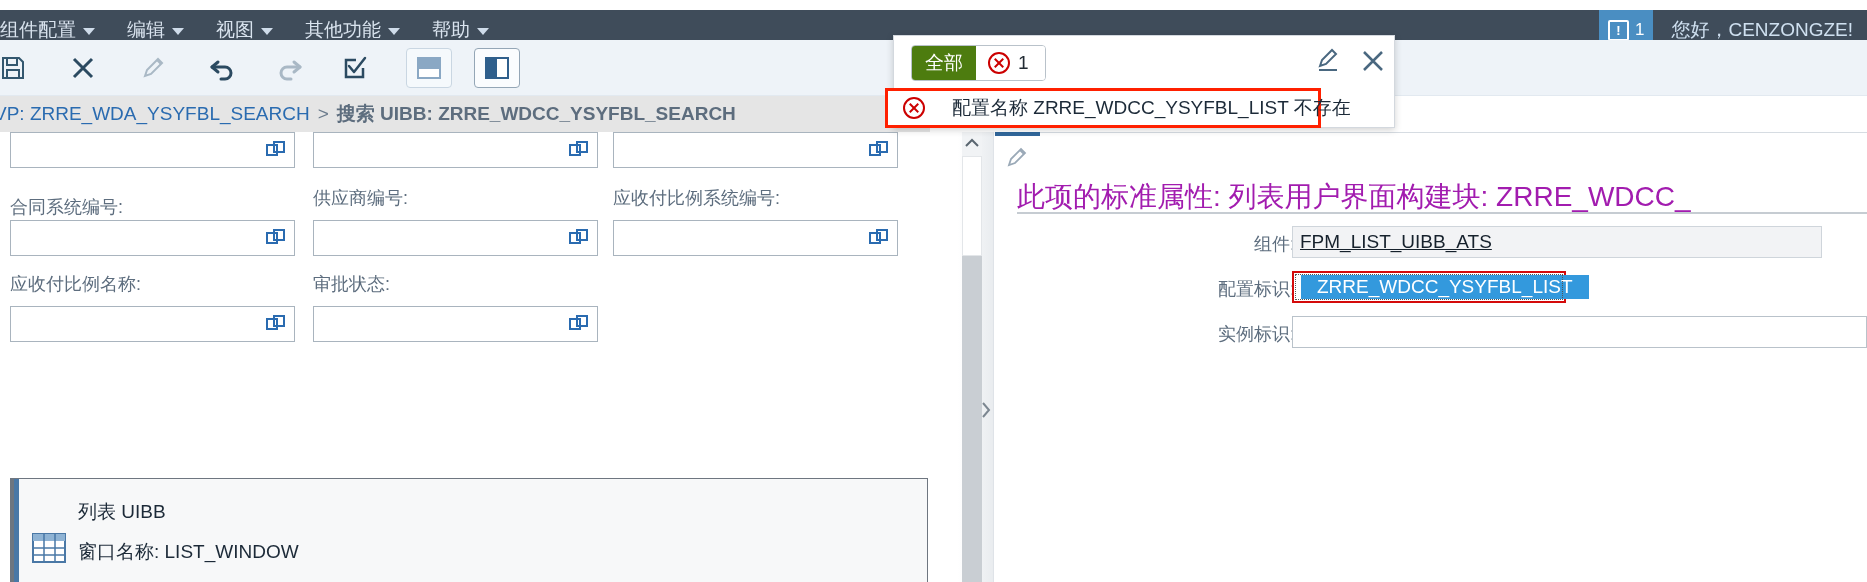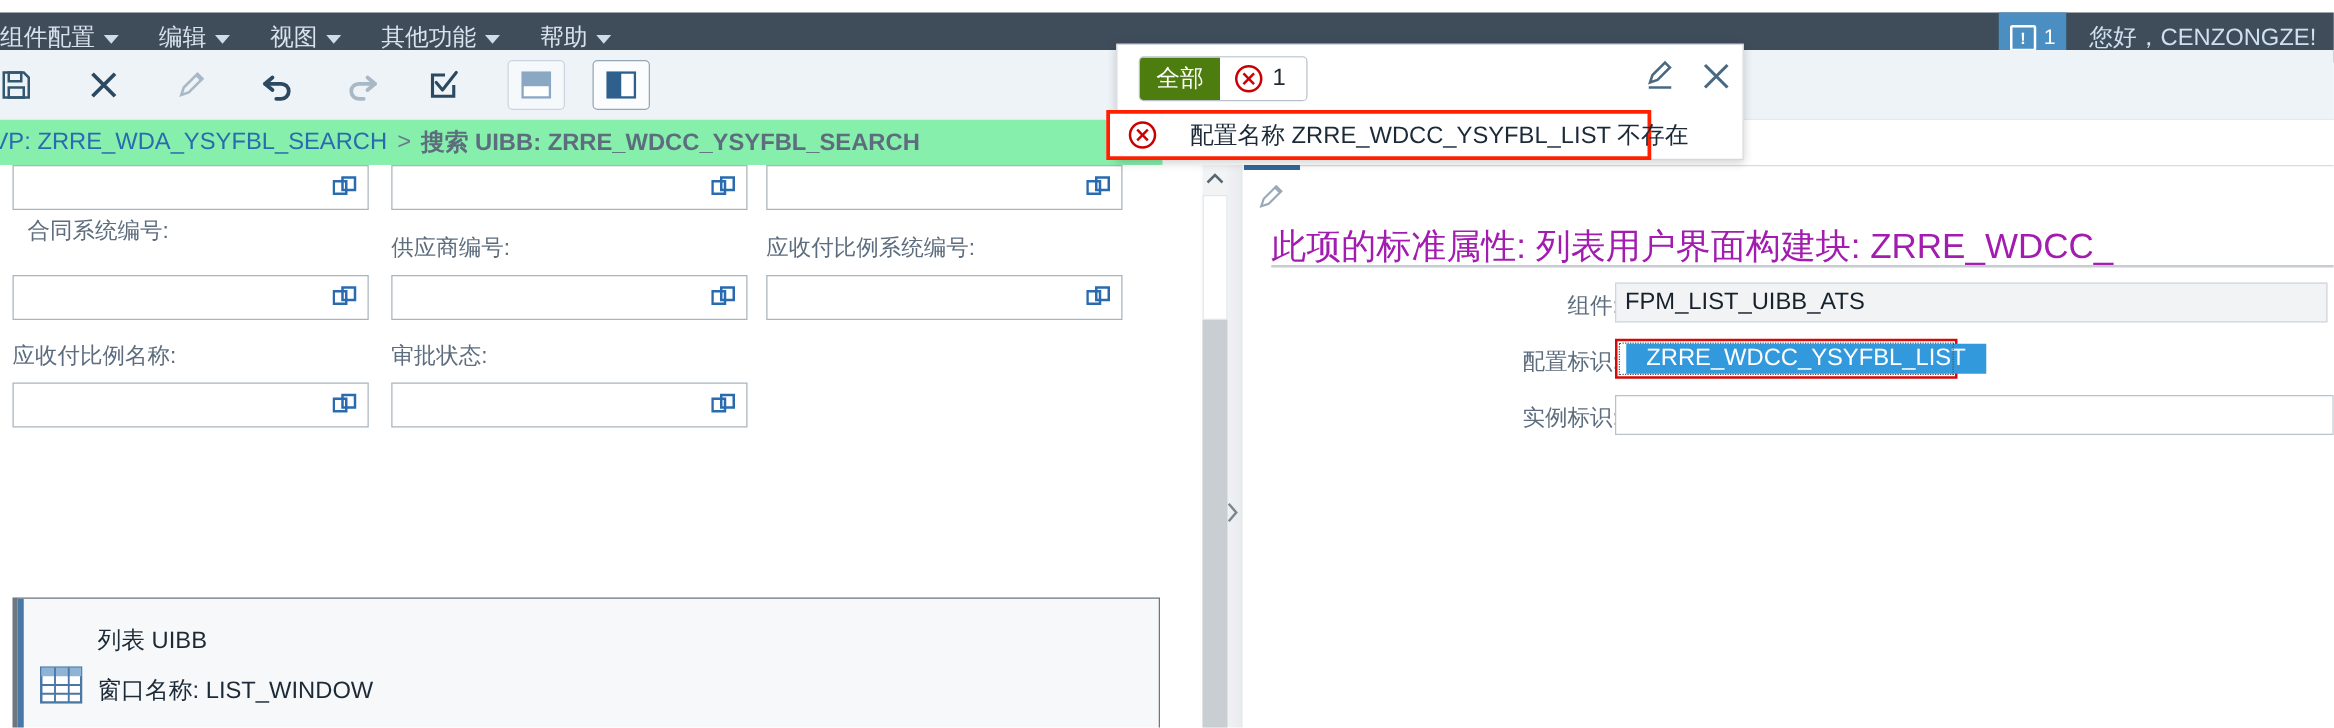--- a/index.html
+++ b/index.html
@@ -63,21 +63,21 @@
   .tb-box {
     width: 46px; height: 40px; border: 1px solid #c9d6e2; border-radius: 4px;
     background: #f5f9fc; display: flex; align-items: center; justify-content: center;
     margin-left: 14px;
   }
   .tb-box.active { border-color: #94a6b6; background: #fafcfe; }
 
   
   .breadcrumb {
     position: absolute; left: 0; top: 96px; width: 930px; height: 36px;
-    background: #86efac;
+    background: #e5e5e5;
     display: flex; align-items: center; font-size: 19px;
     padding-left: 0px; white-space: nowrap; overflow: hidden;
   }
   .bc-link { color: #2a6bb0; }
   .bc-sep { color: #6b7b8c; padding: 0 8px; }
   .bc-cur { color: #5d6d7e; font-weight: bold; }
 
   
   .left-pane {
     position: absolute; left: 0; top: 132px; width: 958px; height: 450px;
@@ -318,21 +318,21 @@
       <rect x="8" y="2" width="10" height="10" fill="none" stroke="#2a6bb0" stroke-width="2"></rect>
     </svg>
   </div>
   <div class="fld-input" style="left:613px; top:0px; width:285px;">
     <svg class="f4" viewBox="0 0 20 20">
       <rect x="1" y="5" width="10" height="10" fill="none" stroke="#2a6bb0" stroke-width="2"></rect>
       <rect x="8" y="2" width="10" height="10" fill="none" stroke="#2a6bb0" stroke-width="2"></rect>
     </svg>
   </div>
 
-  <div class="fld-label" style="left:10px; top:40px;margin-left:12px;">合同系统编号:</div>
+  <div class="fld-label" style="left:10px; top:63px;">合同系统编号:</div>
   <div class="fld-label" style="left:313px; top:54px;">供应商编号:</div>
   <div class="fld-label" style="left:613px; top:54px;">应收付比例系统编号:</div>
 
   <div class="fld-input" style="left:10px; top:88px; width:285px;">
     <svg class="f4" viewBox="0 0 20 20">
       <rect x="1" y="5" width="10" height="10" fill="none" stroke="#2a6bb0" stroke-width="2"></rect>
       <rect x="8" y="2" width="10" height="10" fill="none" stroke="#2a6bb0" stroke-width="2"></rect>
     </svg>
   </div>
   <div class="fld-input" style="left:313px; top:88px; width:285px;">
@@ -400,21 +400,21 @@
 
   <svg class="rp-edit-icon" viewBox="0 0 24 24">
     <path d="M4 20 L6 14 L16 4 L20 8 L10 18 Z" fill="none" stroke="#9aa9b7" stroke-width="1.8"></path>
     <path d="M15 5 L19 9" stroke="#9aa9b7" stroke-width="1.8"></path>
   </svg>
 
   <div class="rp-title">此项的标准属性:  列表用户界面构建块: ZRRE_WDCC_</div>
   <div class="rp-underline"></div>
 
   <div class="rp-label" style="left:100px; top:100px; width:200px;">组件:</div>
-  <div class="rp-input readonly" style="left:297px; top:94px; width:570px;">
+  <div class="rp-input readonly" style="left:297px; top:94px; width:530px;text-decoration:underline;">
     <span>FPM_LIST_UIBB_ATS</span>
   </div>
 
   <div class="rp-label" style="left:100px; top:145px; width:200px;">配置标识:</div>
   <div class="rp-input error" style="left:297px; top:139px; width:274px;">
     <span class="sel-text">ZRRE_WDCC_YSYFBL_LIST</span>
   </div>
 
   <div class="rp-label" style="left:100px; top:190px; width:200px;">实例标识:</div>
   <div class="rp-input editable" style="left:297px; top:184px; width:575px;">

